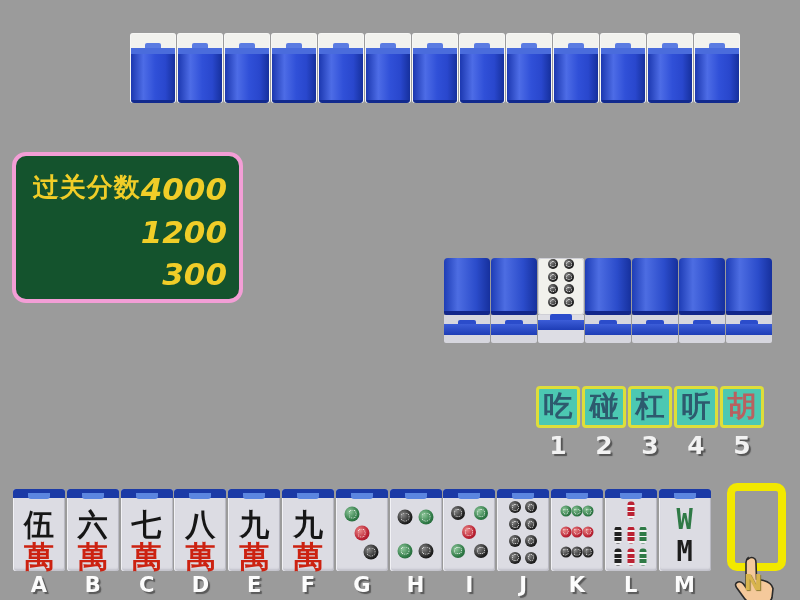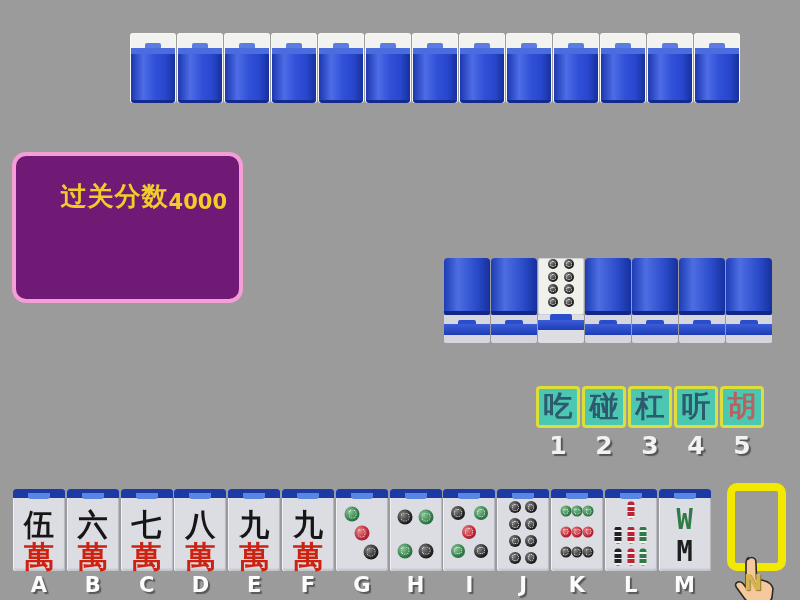--- a/index.html
+++ b/index.html
@@ -17,22 +17,22 @@
                 background:linear-gradient(90deg,#1c38b0,#4d6ce6 28%,#3050d8 55%,#2947cd 78%,#16309d);
                 border-bottom:3px solid #122a8e;box-sizing:border-box;}
 
   
   .score-panel{position:absolute;left:12px;top:152px;width:231px;height:151px;box-sizing:border-box;
                background:#c666cd;border:4px solid #f39ed6;border-radius:14px;
                display:flex;flex-direction:column;justify-content:space-around;padding:8px 0;}
   .score-row{display:flex;align-items:baseline;}
   .score-label{width:130px;text-align:right;color:#f0cd28;font-size:26px;font-weight:bold;
                letter-spacing:1px;}
-  .score-value{flex:1;text-align:right;padding-right:12px;color:#f0cd28;font-size:21px;
-               font-weight:bold;position:relative;top:4px;}
+  .score-value{flex:1;text-align:right;padding-right:12px;color:#f0cd28;font-size:31px;
+               font-weight:bold;position:relative;top:4px;font-style:italic;}
 
   
   .meld-row{position:absolute;left:444px;top:258px;display:flex;gap:1px;}
   .mtile{position:relative;width:46px;height:85px;}
   .mtile .mbody{position:absolute;top:0;left:0;right:0;height:57px;border-radius:4px 4px 2px 2px;
         background:linear-gradient(90deg,#1e3db6,#4d6de2 30%,#2b4ccb 70%,#16309d);
         border-bottom:4px solid #12268a;box-sizing:border-box;}
   .mtile .mstripe1{position:absolute;top:57px;left:0;right:0;height:9px;background:#d6d6de;}
   .mtile .mblue{position:absolute;top:66px;left:0;right:0;height:11px;
         background:linear-gradient(#3c5dd8,#1e3db6);}
@@ -173,28 +173,30 @@
         <div class="oband"></div>
         <div class="obody"></div>
       </div>
       <div class="otile">
         <div class="otab"></div>
         <div class="oband"></div>
         <div class="obody"></div>
       </div>
     </div>
 
-  <div class="score-panel" style="background: #701a75; border-color: rgb(243, 158, 214); align-items: flex-end;">
+  <div class="score-panel" style="background: #14532d; border-color: rgb(243, 158, 214);">
     <div class="score-row">
       <span class="score-label">过关分数</span>
       <span class="score-value">4000</span>
     </div>
     <div class="score-row">
+      <span class="score-value">1200</span>
     </div>
     <div class="score-row">
+      <span class="score-value">300</span>
     </div>
   </div>
 
   <div class="meld-row">
       <div class="mtile">
         <div class="mbody"></div>
         <div class="mstripe1"></div>
         <div class="mblue"></div>
         <div class="mstripe2"></div>
       </div>

